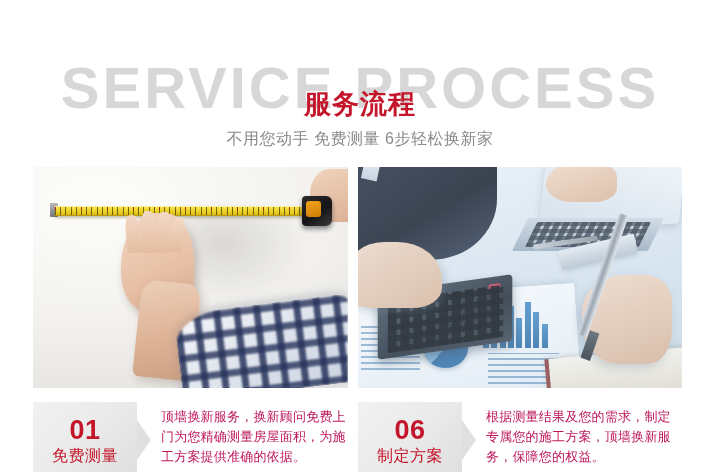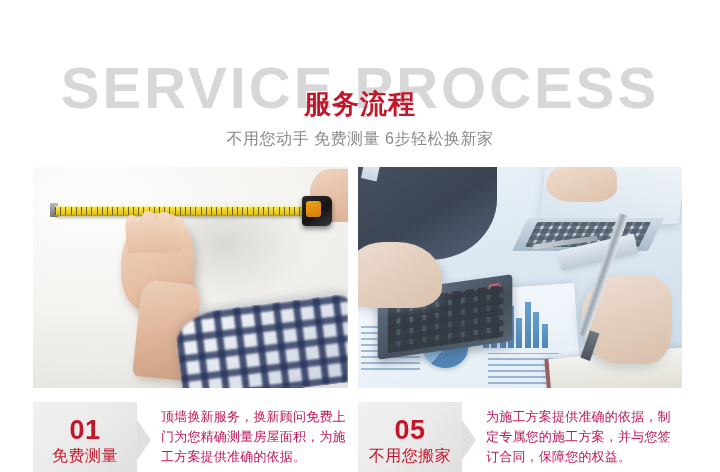--- a/index.html
+++ b/index.html
@@ -373,18 +373,18 @@
   <div class="badge">
     <div class="badge-num">01</div>
     <div class="badge-label">免费测量</div>
   </div>
   <div class="badge-arrow"></div>
   <div class="card-body">顶墙换新服务，换新顾问免费上门为您精确测量房屋面积，为施工方案提供准确的依据。</div>
 </div>
 
 <div class="card card-right">
   <div class="badge">
-    <div class="badge-num">05</div>
-    <div class="badge-label">不用您搬家</div>
+    <div class="badge-num">06</div>
+    <div class="badge-label">制定方案</div>
   </div>
   <div class="badge-arrow"></div>
-  <div class="card-body">为施工方案提供准确的依据，制定专属您的施工方案，并与您签订合同，保障您的权益。</div>
+  <div class="card-body">根据测量结果及您的需求，制定专属您的施工方案，顶墙换新服务，保障您的权益。</div>
 </div>
 
 </body></html>

